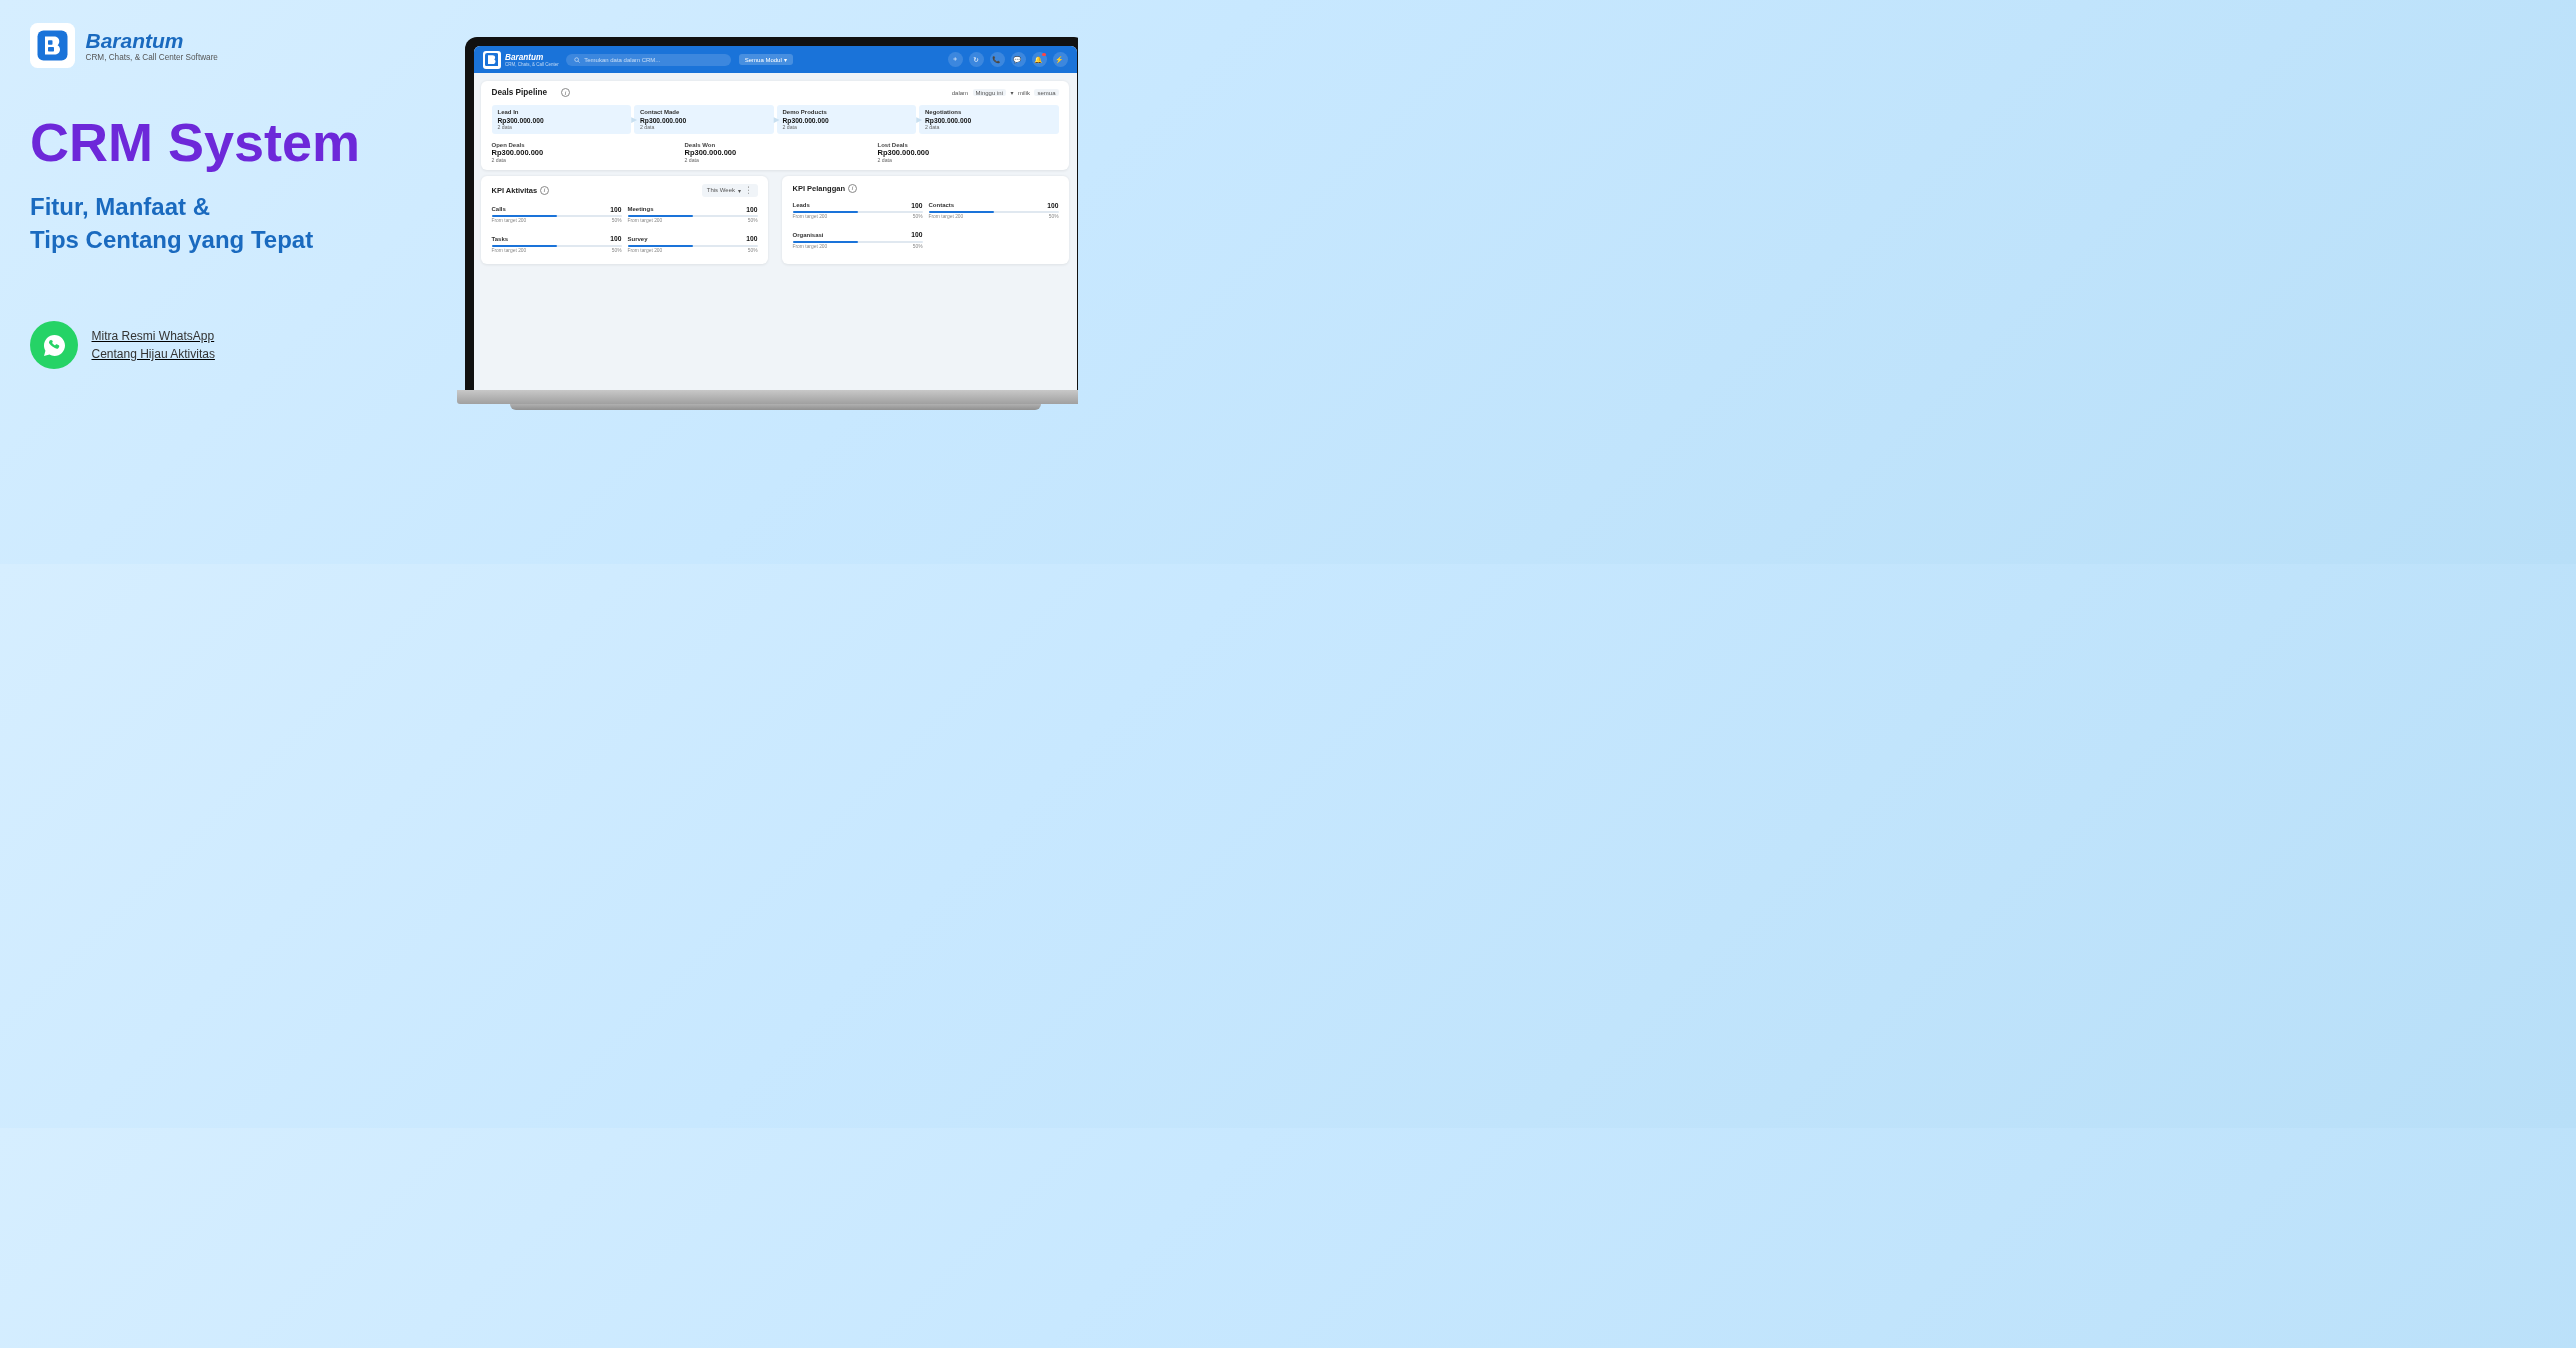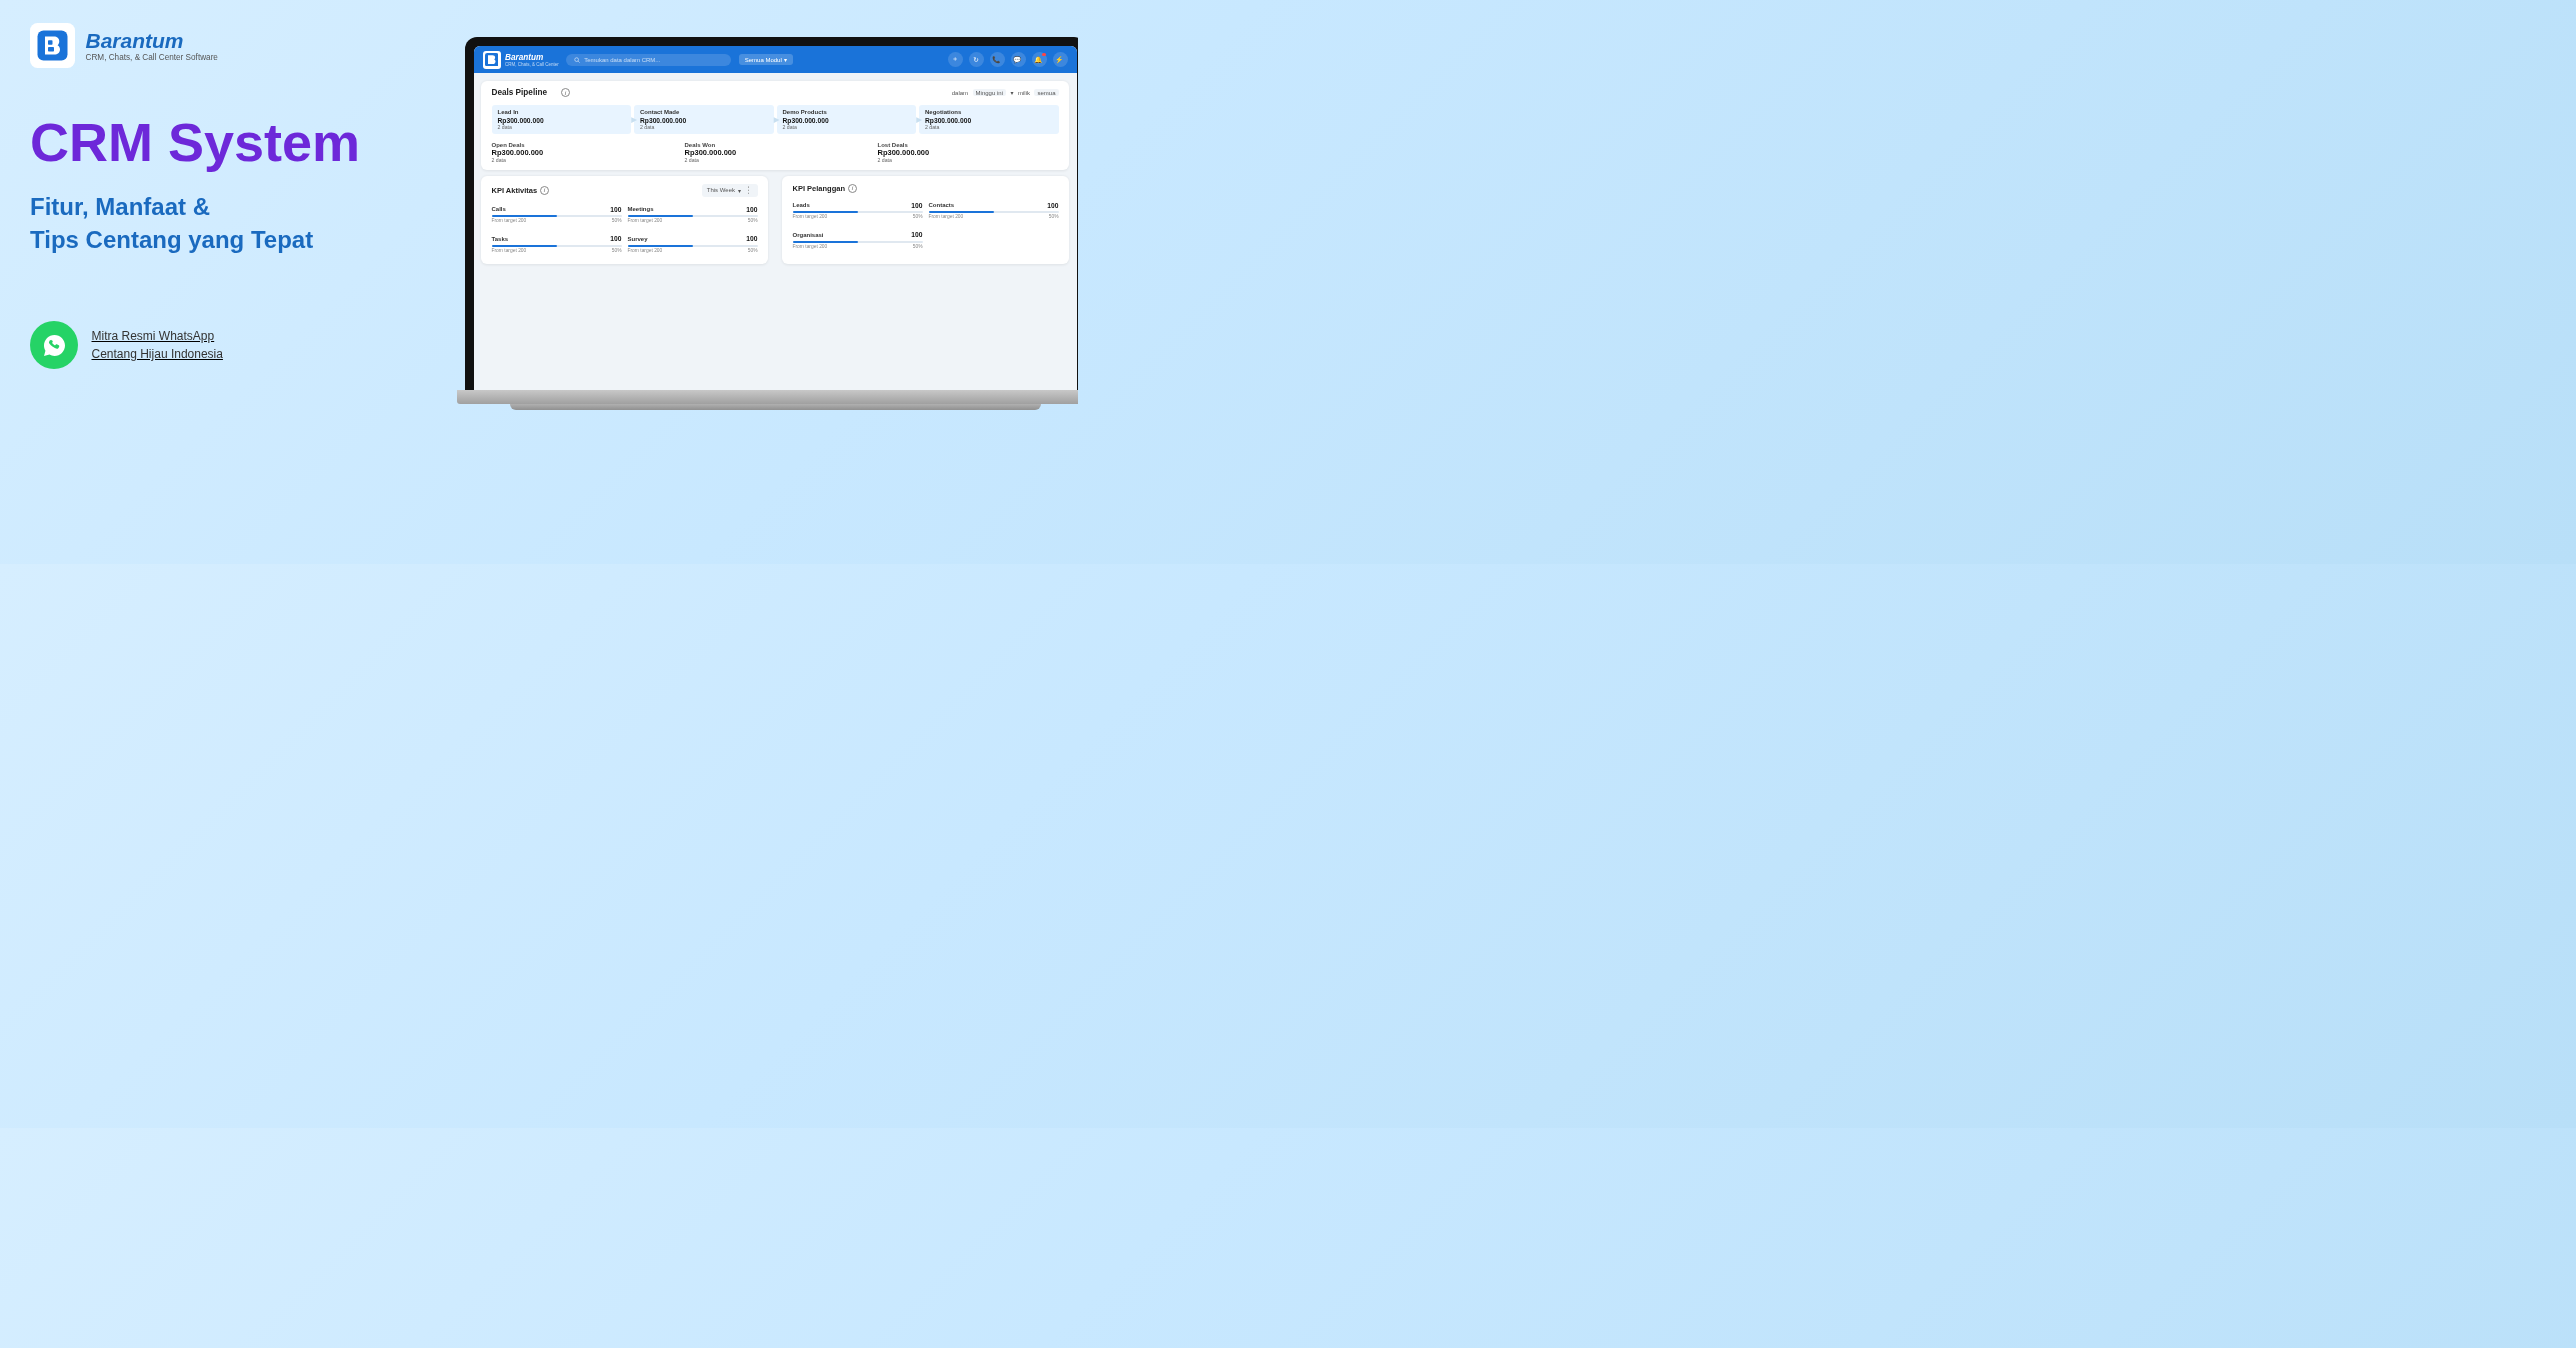--- a/index.html
+++ b/index.html
@@ -504,21 +504,21 @@
 
   <div class="whatsapp-badge">
     <div class="wa-circle">
       <svg width="27" height="27" viewBox="0 0 36 36" fill="none">
         <path d="M18 4C10.3 4 4 10.3 4 18c0 2.5.7 4.9 1.9 6.9L4 32l7.3-1.9C13.2 31.3 15.5 32 18 32c7.7 0 14-6.3 14-14S25.7 4 18 4z" fill="white"></path>
         <path d="M13.5 11.5c-.4-.9-1.6-.9-2 0l-.8 1.8c-.3.7-.1 1.5.4 2.1 1.2 1.4 2.7 3 4.6 4.3 1.9 1.3 3.8 2.1 5.4 2.5.7.2 1.5-.1 1.9-.7l1.1-1.6c.5-.7.3-1.7-.4-2.1l-2-1.2c-.6-.4-1.4-.3-1.9.2l-.5.5c-.3.3-.8.4-1.2.2-1-.5-2.2-1.4-3-2.5-.2-.3-.2-.7 0-1l.4-.6c.4-.6.3-1.4-.2-1.9l-1.8-1.1z" fill="#25D366"></path>
       </svg>
     </div>
     <div class="whatsapp-text">
       <span>Mitra Resmi WhatsApp</span><br>
-      <span>Centang Hijau Indonesia</span>
+      <span>Centang Hijau Aktivitas</span>
     </div>
   </div>
 </div>
 
 <div class="right-section">
   <div class="laptop">
     <div class="laptop-screen">
       <div class="laptop-screen-inner">
         <div class="crm-app">
 

